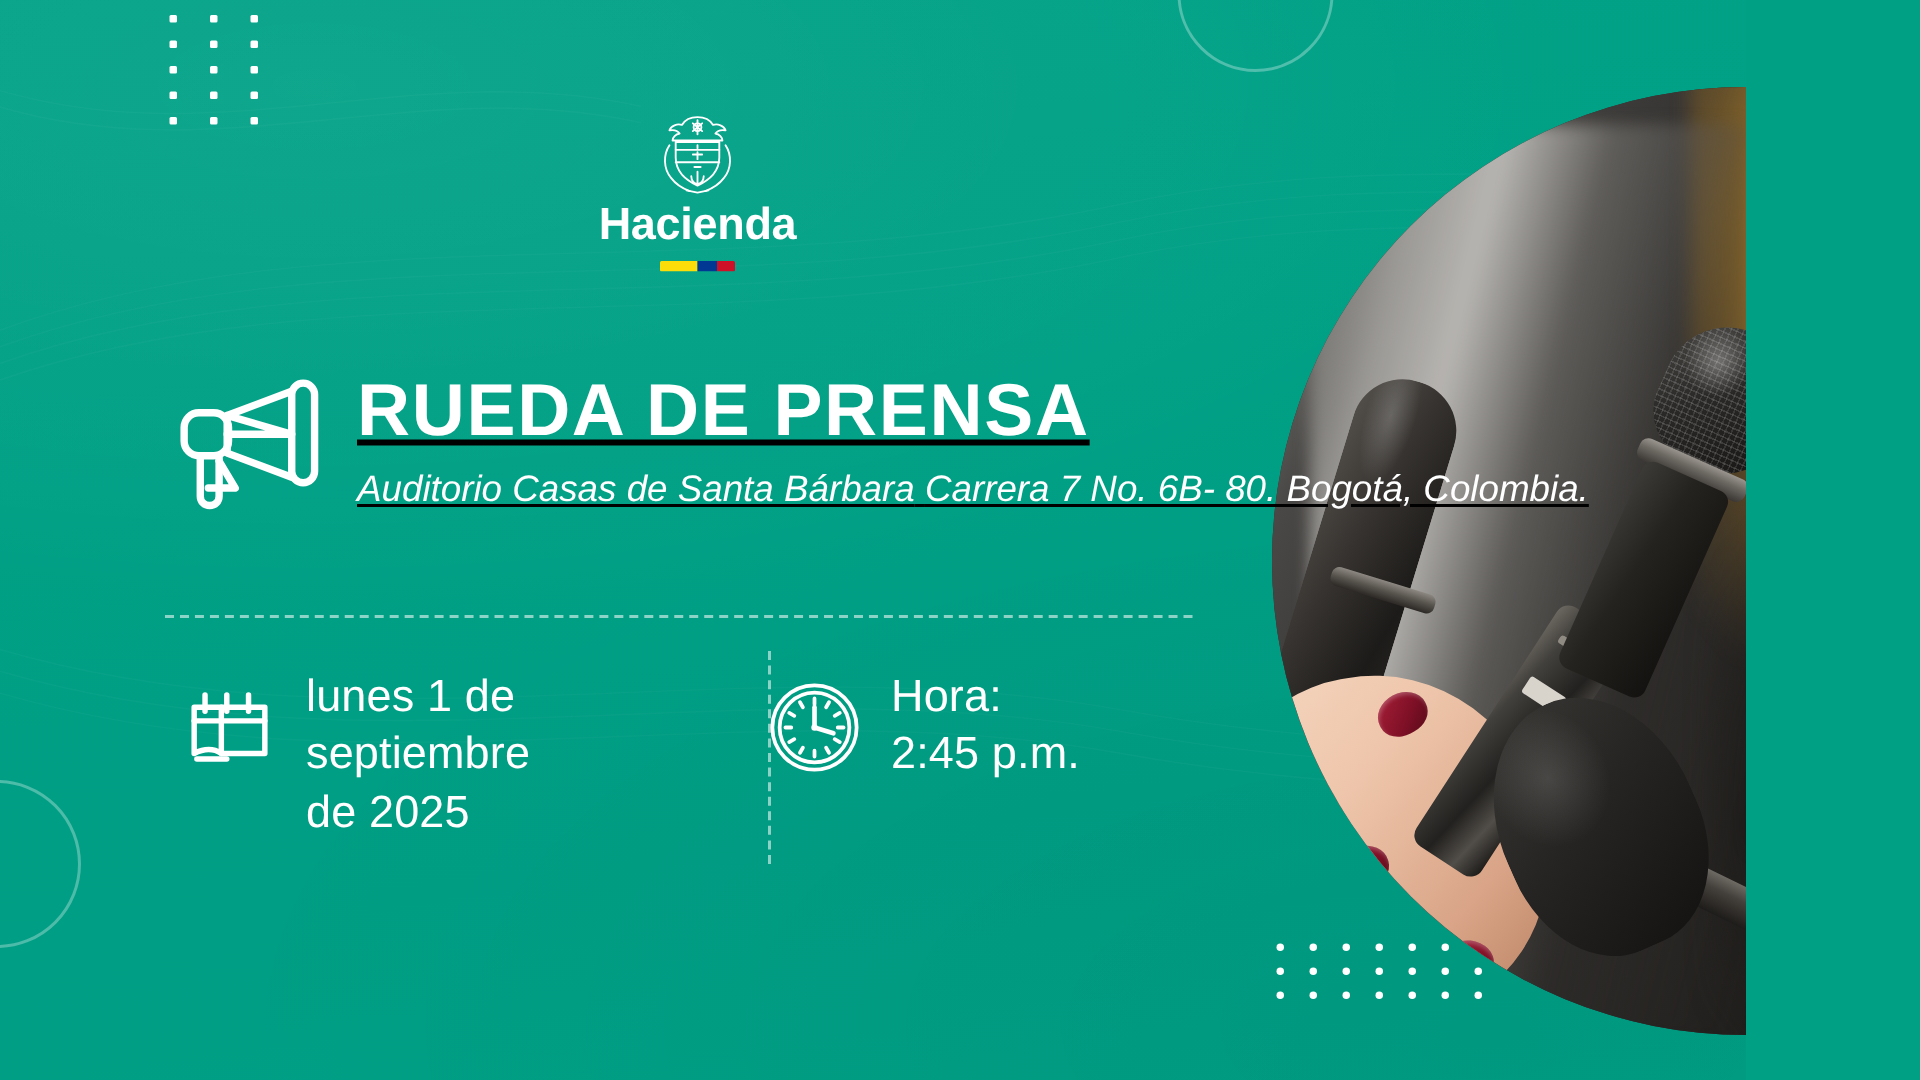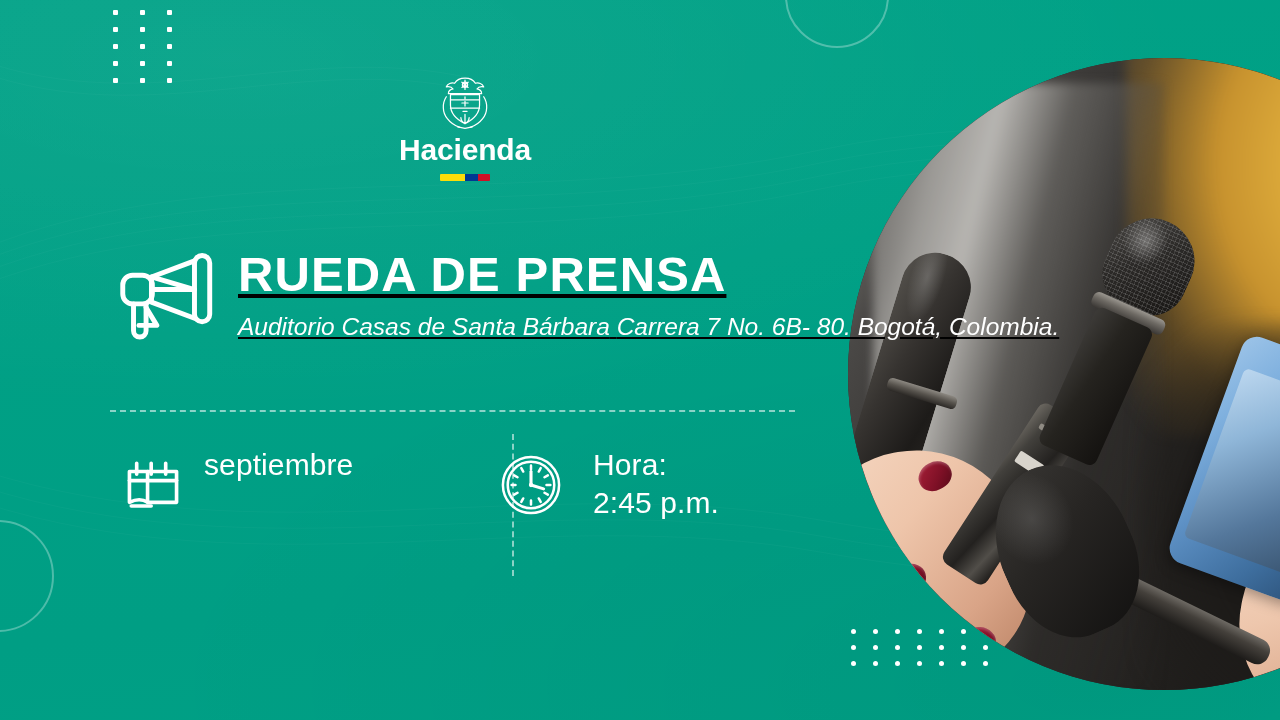--- a/index.html
+++ b/index.html
@@ -11,21 +11,21 @@
   }
 
   body {
     font-family: "Liberation Sans", sans-serif;
     background: #00A085;
     position: relative;
   }
 
   #stage {
     position: relative;
-    width: 1280px;
+    width: 1164px;
     height: 720px;
     background: #00A085;
     overflow: hidden;
   }
 
   
   .bg-waves {
     position: absolute;
     inset: 0;
     pointer-events: none;
@@ -388,25 +388,25 @@
   .info-date {
     position: absolute;
     left: 124px;
     top: 446px;
     display: flex;
     align-items: flex-start;
     gap: 22px;
   }
   .info-time {
     position: absolute;
-    left: 500px;
+    left: 512px;
     top: 446px;
     display: flex;
     align-items: flex-start;
-    gap: 31px;
+    gap: 20px;
   }
   .cal-icon { width: 58px; height: 56px; flex: none; margin-top: 12px; }
   .clock-icon { width: 62px; height: 62px; flex: none; margin-top: 8px; }
   .info-text {
     color: #ffffff;
     font-size: 30px;
     font-weight: 300;
     line-height: 1.28;
     letter-spacing: 0.1px;
   }
@@ -569,21 +569,23 @@
     <svg class="cal-icon" viewBox="0 0 64 60">
       <g fill="none" stroke="#ffffff" stroke-width="4" stroke-linecap="round" stroke-linejoin="round">
         <path d="M6 14 L6 48 C14 44 20 44 26 48 L26 14 Z"></path>
         <path d="M26 14 L58 14 L58 48 L26 48"></path>
         <path d="M6 24 L58 24"></path>
         <path d="M14 5 L14 17 M30 5 L30 17 M46 5 L46 17"></path>
         <path d="M8 52 L30 52"></path>
       </g>
     </svg>
     <div class="info-text">
+      <span class="ln">lunes 1 de</span>
       <span class="ln">septiembre</span>
+      <span class="ln">de 2025</span>
     </div>
   </div>
 
   <div class="info-time">
     <svg class="clock-icon" viewBox="0 0 64 64">
       <g fill="none" stroke="#ffffff" stroke-width="2.6" stroke-linecap="round">
         <circle cx="32" cy="32" r="29"></circle>
         <circle cx="32" cy="32" r="24"></circle>
         <path d="M32 12 L32 16 M32 48 L32 52 M12 32 L16 32 M48 32 L52 32"></path>
         <path d="M22.0 14.6 L24.0 18.1 M40.0 45.9 L42.0 49.4

